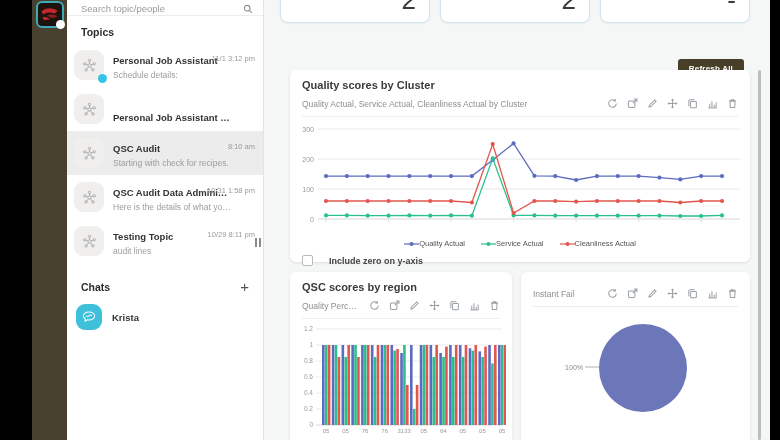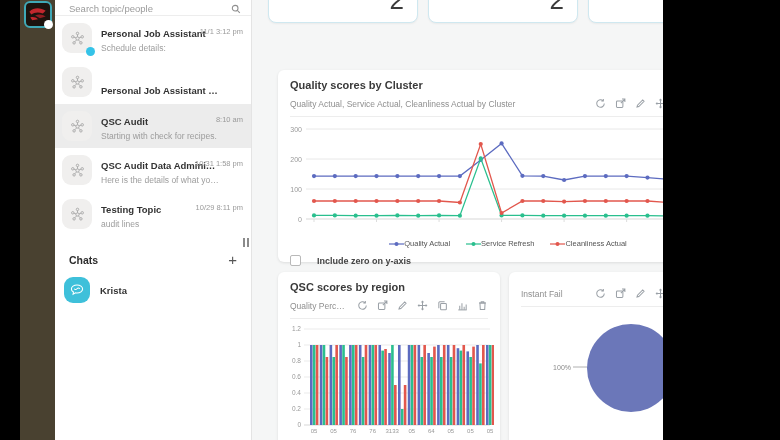--- a/index.html
+++ b/index.html
@@ -1,21 +1,21 @@
 <!DOCTYPE html>
 <html><head>
 <meta charset="utf-8">
 <style>
   * { margin:0; padding:0; box-sizing:border-box; }
   html,body { width:780px; height:440px; overflow:hidden; background:#000;
               font-family:"Liberation Sans", sans-serif; }
   #stage { position:relative; width:780px; height:440px; background:#000; }
 
   
-  #app { position:absolute; left:20px; top:0; width:643px; height:440px; background:#fff; overflow:hidden; }
+  #app { position:absolute; left:32px; top:0; width:738px; height:440px; background:#fff; overflow:hidden; }
   #rail { position:absolute; left:0; top:0; width:35px; height:440px; background:#494130; }
   #logo { position:absolute; left:4px; top:1px; width:28px; height:27px; background:#1c130e;
           border:2px solid #3fa8b6; border-radius:6px; }
   #logo svg { width:100%; height:100%; display:block; }
   #logo .presence { position:absolute; right:-3px; bottom:-3px; width:9px; height:9px; background:#fff; border-radius:50%; }
 
   
   #sidebar { position:absolute; left:35px; top:0; width:197px; height:440px; background:#fff;
              border-right:1px solid #e4e4e4; }
   .search-row { height:16px; display:flex; align-items:center; padding:2px 10px 0 14px;
@@ -100,20 +100,21 @@
     </div>
 
     <div id="sidebar">
       <div class="search-row">
         <input type="text" placeholder="Search topic/people" style="">
         <svg viewBox="0 0 12 12">
           <circle cx="5" cy="5" r="3.4"></circle>
             <path d="M7.6 7.6 10.6 10.6"></path>
         </svg>
       </div>
+      <div class="side-header">Topics</div>
       <div id="topics-list">
           <div class="topic">
             <div class="avatar-box">
               <svg viewBox="0 0 18 18">
                 <circle cx="9" cy="9" r="1.7"></circle>
                 <circle cx="9" cy="3.6" r="1.3"></circle>
                 <circle cx="14" cy="7.2" r="1.3"></circle>
                 <circle cx="12.6" cy="13.6" r="1.3"></circle>
                 <circle cx="5.4" cy="13.6" r="1.3"></circle>
                 <circle cx="4" cy="7.2" r="1.3"></circle>
@@ -357,21 +358,21 @@
                 <line x1="0" y1="3" x2="15" y2="3" stroke="#5c6bc0" stroke-width="1.2"></line>
                 <circle cx="7.5" cy="3" r="2" fill="#5c6bc0"></circle>
               </svg>
               <span>Quality Actual</span>
             </div>
             <div class="li">
               <svg width="15" height="6">
                 <line x1="0" y1="3" x2="15" y2="3" stroke="#2abf8e" stroke-width="1.2"></line>
                 <circle cx="7.5" cy="3" r="2" fill="#2abf8e"></circle>
               </svg>
-              <span>Service Refresh</span>
+              <span>Service Actual</span>
             </div>
             <div class="li">
               <svg width="15" height="6">
                 <line x1="0" y1="3" x2="15" y2="3" stroke="#e2574d" stroke-width="1.2"></line>
                 <circle cx="7.5" cy="3" r="2" fill="#e2574d"></circle>
               </svg>
               <span>Cleanliness Actual</span>
             </div>
           </div>
         <div class="checkbox-row">

